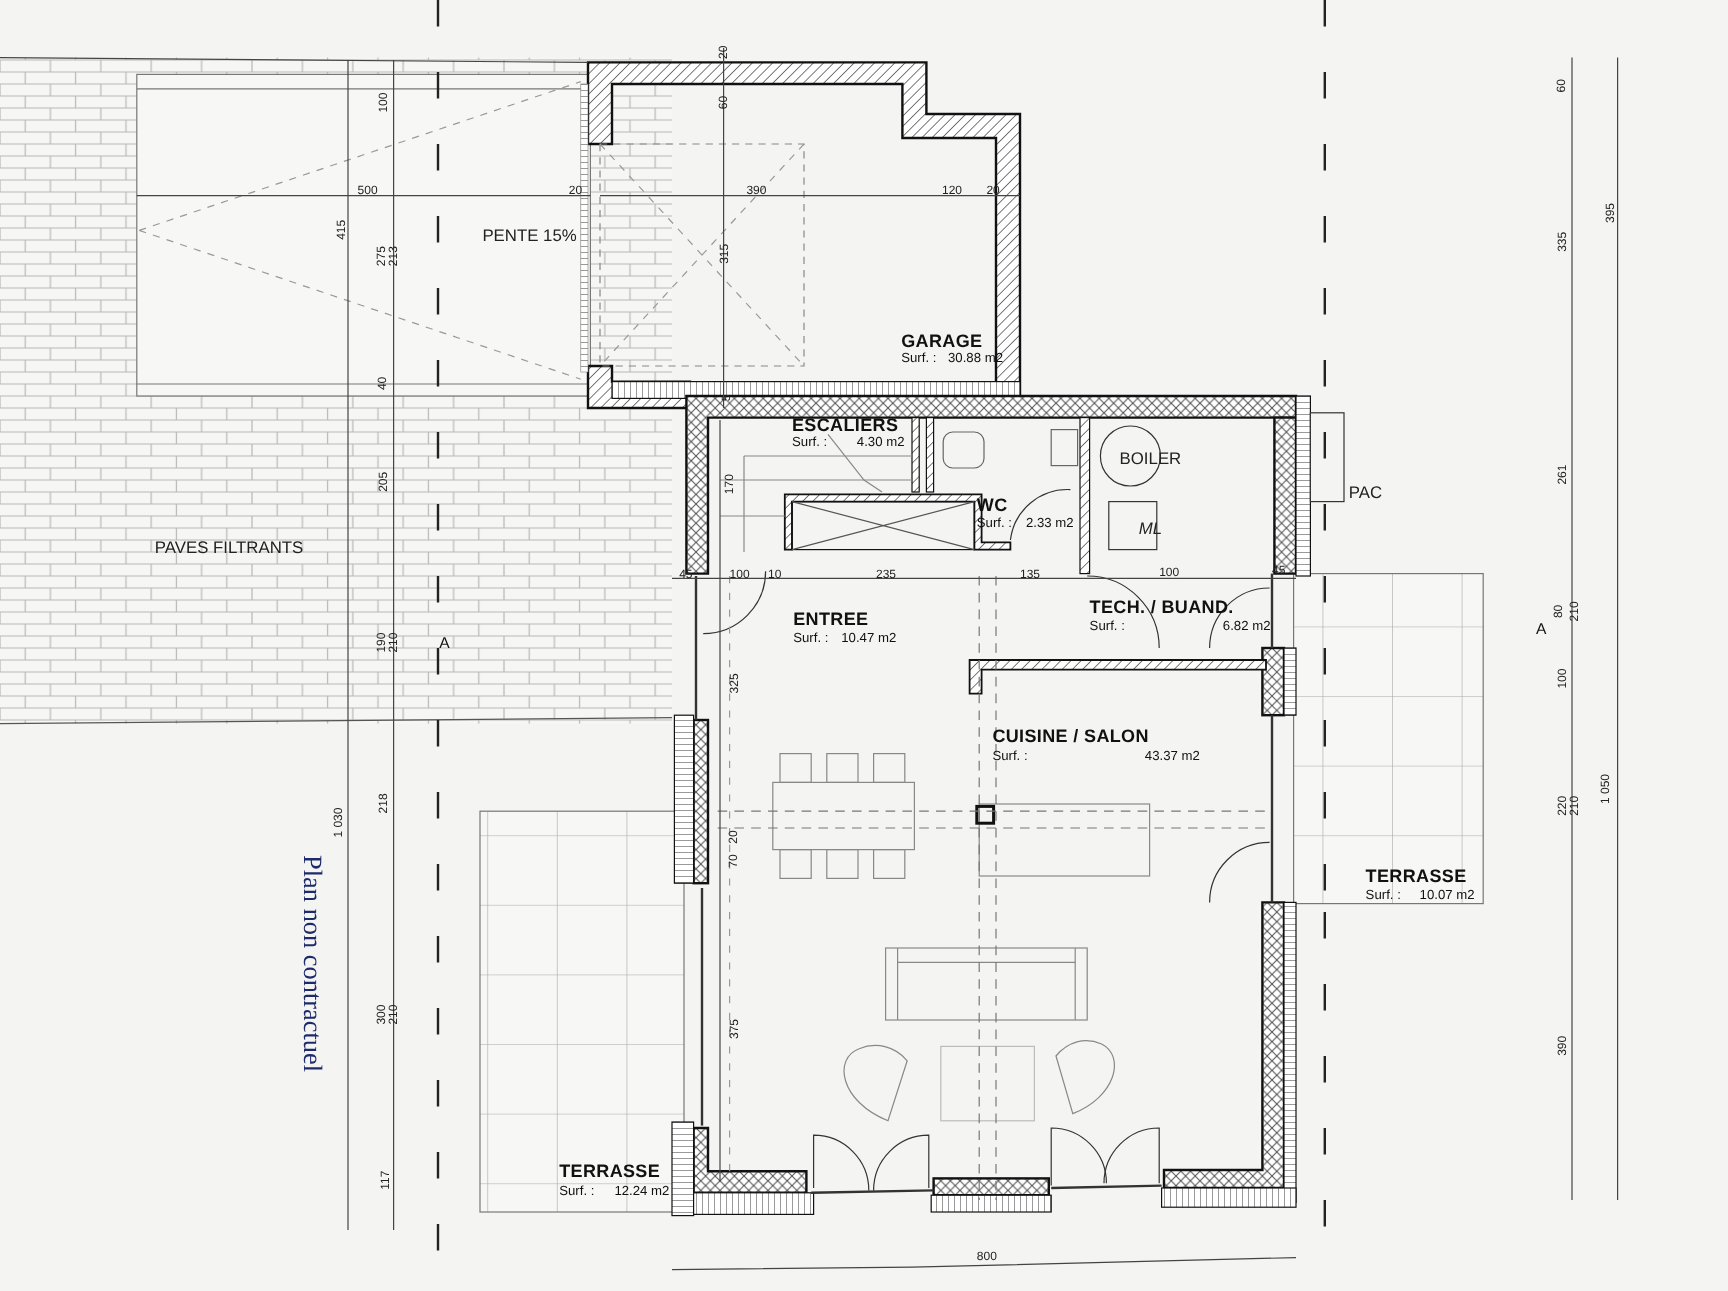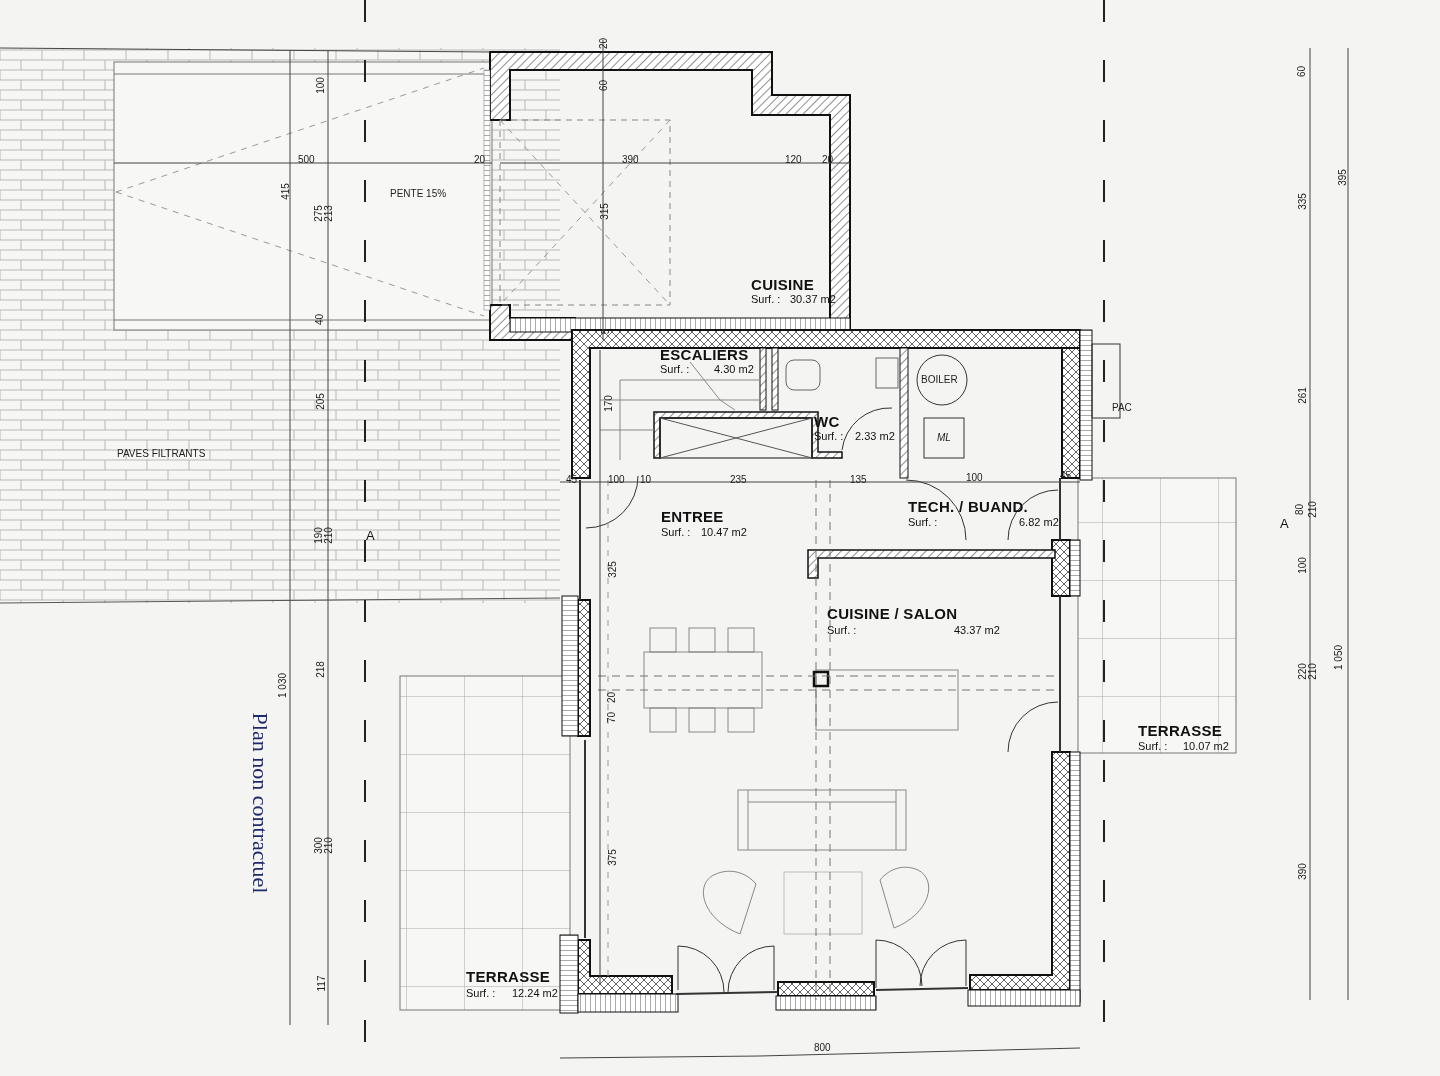--- a/index.html
+++ b/index.html
@@ -1,21 +1,21 @@
 <!DOCTYPE html>
 <html><head>
 <meta charset="utf-8">
 <style>
   html,body{margin:0;padding:0;background:#f4f4f2;}
   body{width:1440px;height:1076px;overflow:hidden;position:relative;font-family:"Liberation Sans",sans-serif;}
   #plan{position:absolute;left:0;top:0;}
   .lbl{position:absolute;color:#111;font-family:"Liberation Sans",sans-serif;white-space:nowrap;}
   .room{font-weight:bold;font-size:15px;letter-spacing:0.3px;}
   .surf{font-size:11px;}
-  .small{font-size:10px;color:#222;}
+  .small{font-size:14px;color:#222;margin-left:12px;}
   .dim{position:absolute;font-size:10px;color:#222;font-family:"Liberation Sans",sans-serif;white-space:nowrap;}
   .vdim{transform:rotate(-90deg);transform-origin:center center;}
   .watermark{position:absolute;left:140px;top:790px;transform:rotate(90deg);transform-origin:center center;color:#1f2a6b;font-family:"Liberation Serif",serif;font-size:22px;white-space:nowrap;width:240px;text-align:center;}
 </style>
 </head>
 <body>
 
 <svg id="plan" width="1440" height="1076" viewBox="0 0 1440 1076" xmlns="http://www.w3.org/2000/svg">
   <defs>
     <pattern id="brick" width="42" height="20" patternUnits="userSpaceOnUse">
@@ -173,23 +173,23 @@
     <line x1="603" y1="40" x2="603" y2="340"></line>
     <line x1="560" y1="482" x2="1080" y2="482"></line>
     <line x1="600" y1="350" x2="600" y2="985"></line>
     <line x1="1310" y1="48" x2="1310" y2="1000"></line>
     <line x1="1348" y1="48" x2="1348" y2="1000"></line>
     <path d="M560 1058 L760 1056 L1080 1048"></path>
     <line x1="0" y1="48" x2="490" y2="52"></line>
   </g>
 </svg>
 
-<div class="lbl room" style="left:751px;top:276px;">CUISINE</div>
+<div class="lbl room" style="left:751px;top:276px;">GARAGE</div>
 <div class="lbl surf" style="left:751px;top:293px;">Surf. :</div>
-<div class="lbl surf" style="left:790px;top:293px;">30.37 m2</div>
+<div class="lbl surf" style="left:790px;top:293px;">30.88 m2</div>
 
 <div class="lbl room" style="left:660px;top:346px;">ESCALIERS</div>
 <div class="lbl surf" style="left:660px;top:363px;">Surf. :</div>
 <div class="lbl surf" style="left:714px;top:363px;">4.30 m2</div>
 
 <div class="lbl room" style="left:814px;top:413px;">WC</div>
 <div class="lbl surf" style="left:814px;top:430px;">Surf. :</div>
 <div class="lbl surf" style="left:855px;top:430px;">2.33 m2</div>
 
 <div class="lbl room" style="left:661px;top:508px;">ENTREE</div>

